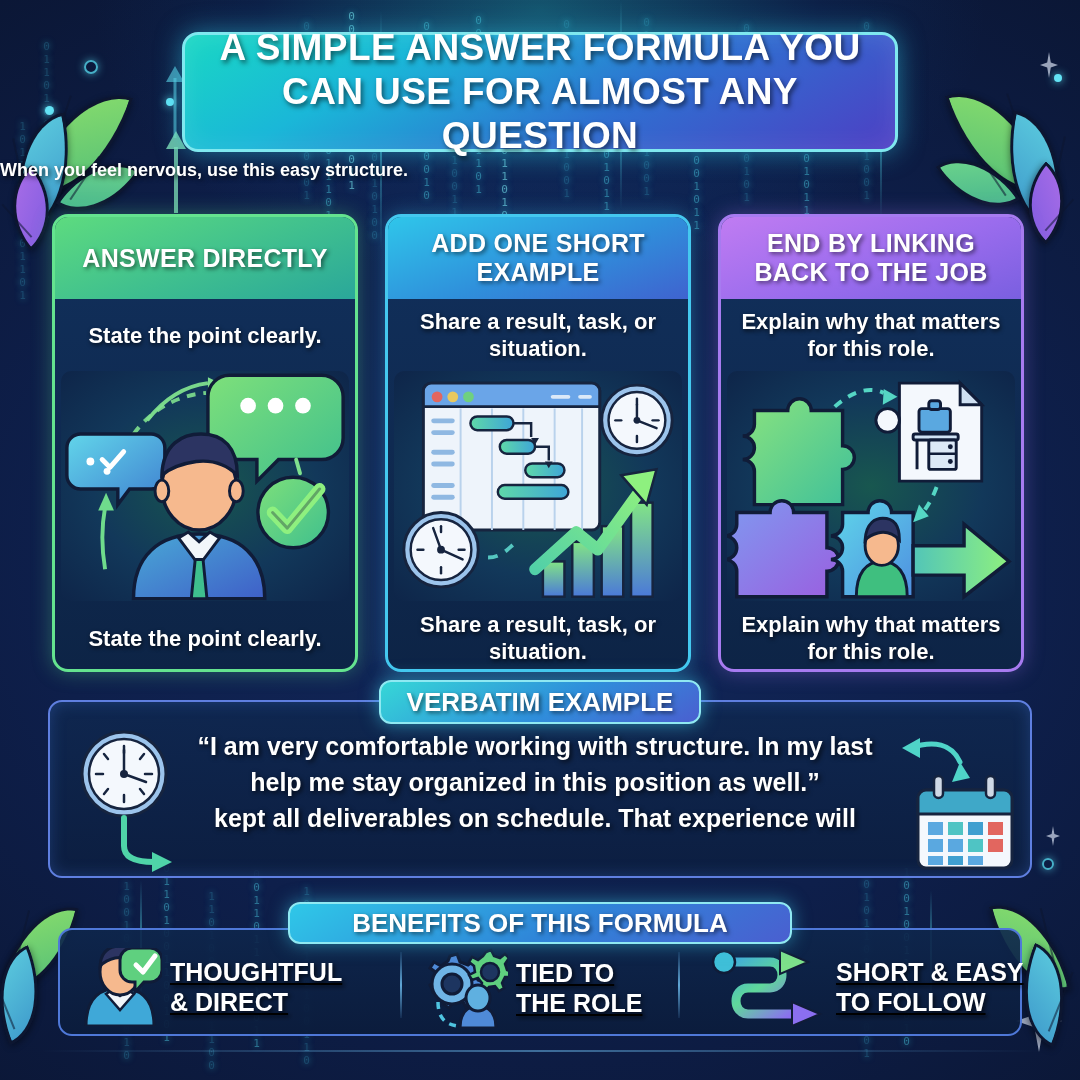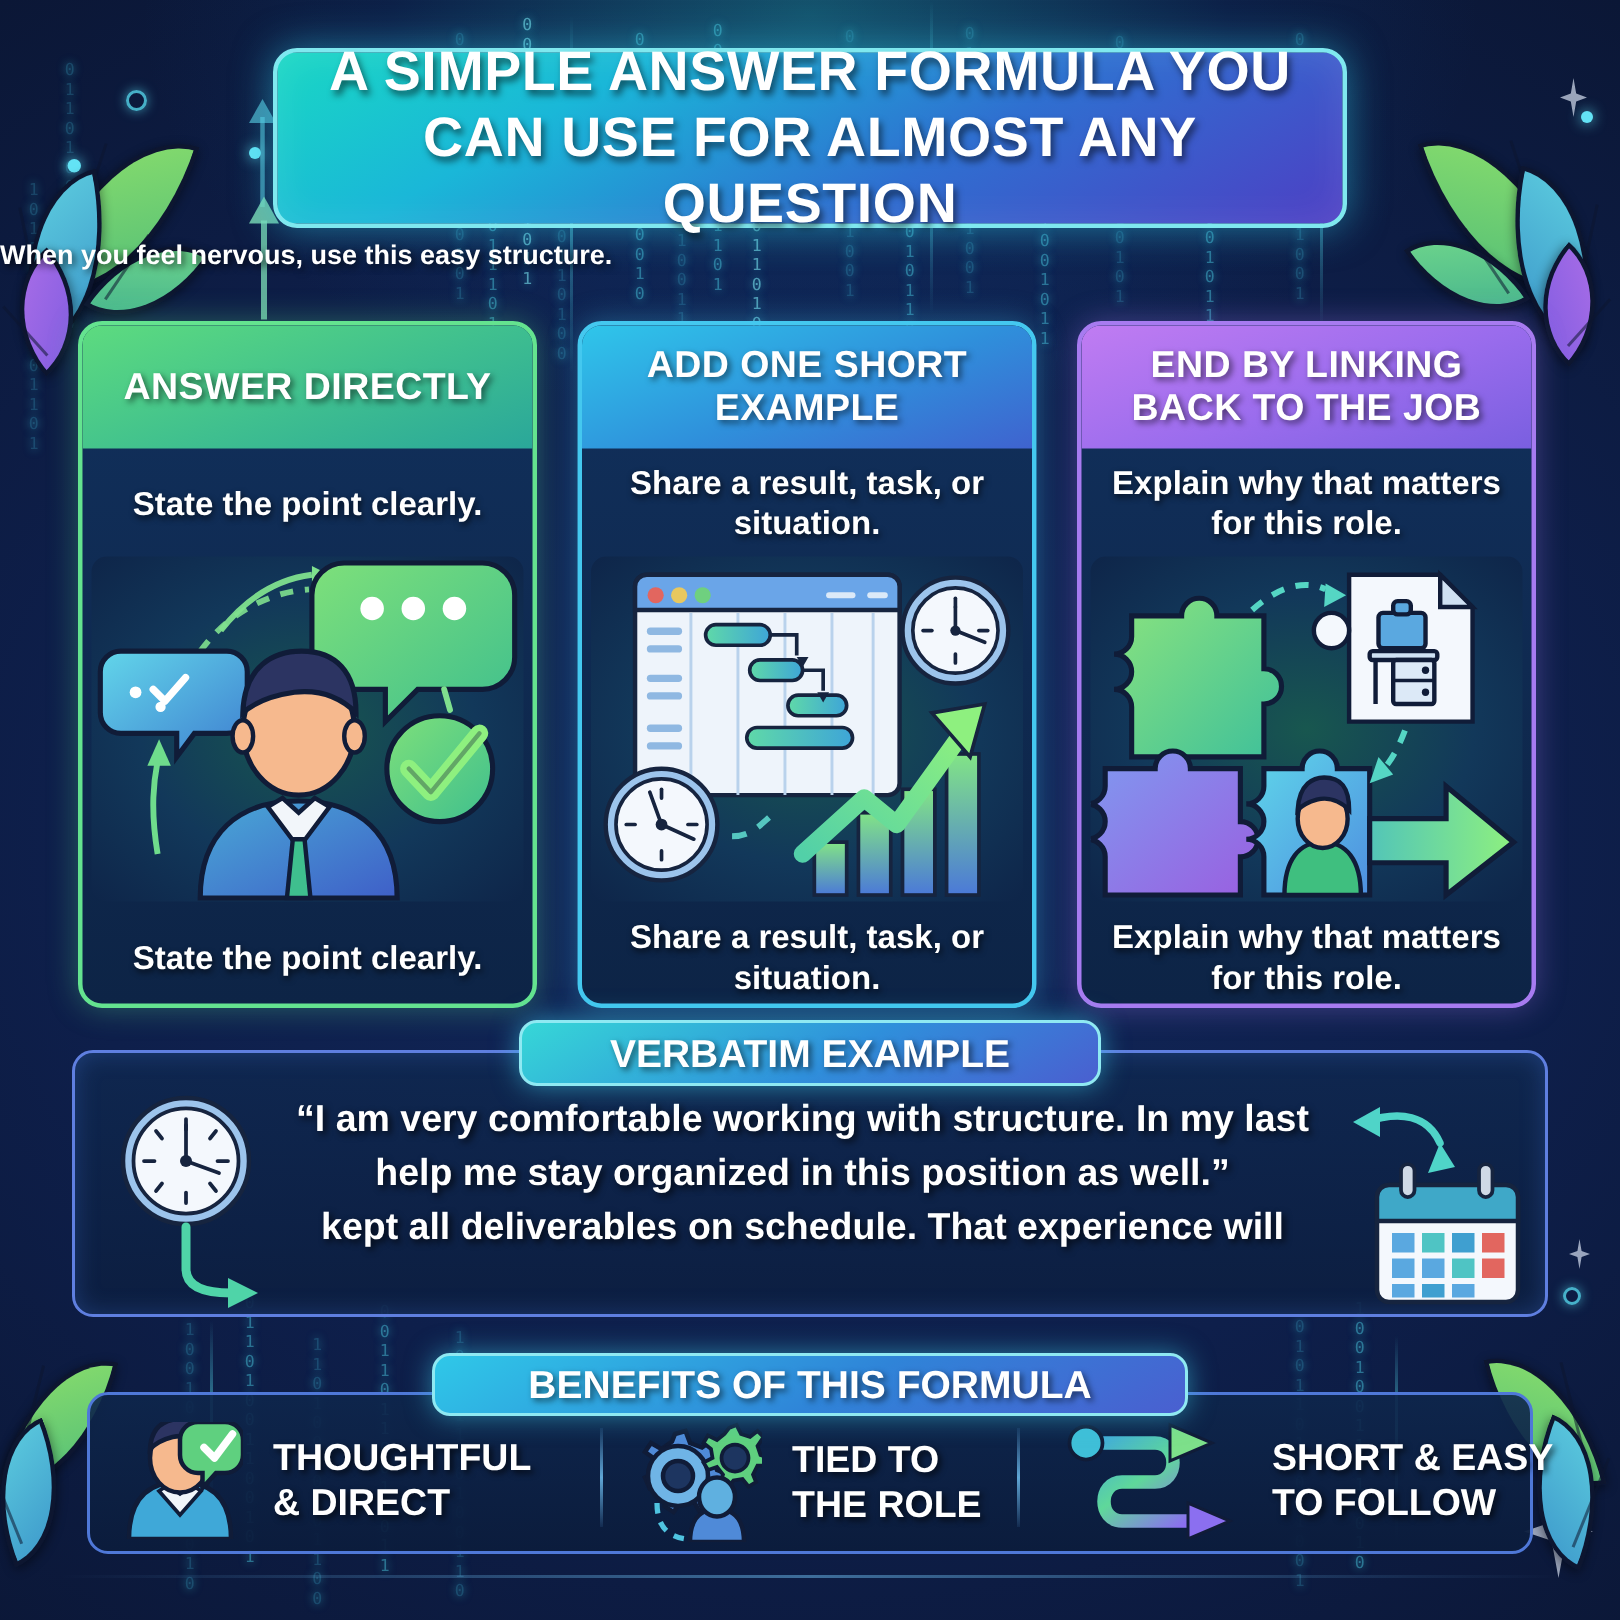--- a/index.html
+++ b/index.html
@@ -164,21 +164,21 @@
     width: 984px; height: 178px;
     border: 2px solid #5f7fe0;
     border-radius: 14px;
     background: linear-gradient(180deg, rgba(15,40,80,0.85) 0%, rgba(12,30,64,0.92) 100%);
     box-shadow: 0 0 16px rgba(70,120,220,0.3) inset;
   }
   .verbatim-badge {
     position: absolute;
     left: 50%; top: 680px;
     transform: translateX(-50%);
-    width: 388px; height: 44px;
+    width: 322px; height: 44px;
     border-radius: 12px;
     background: linear-gradient(150deg, #36d7d7 0%, #2f8fdb 55%, #4a5fd0 100%);
     border: 2px solid #8fe9f2;
     box-shadow: 0 0 18px rgba(60,200,230,0.6);
     display: flex; align-items: center; justify-content: center;
     z-index: 5;
   }
   .verbatim-badge-text {
     color: #fff; font-weight: bold; font-size: 26px;
     text-shadow: 2px 2px 4px rgba(0,0,0,0.55);
@@ -216,21 +216,21 @@
     display: flex; align-items: center; justify-content: center;
     z-index: 5;
   }
   .benefits-badge-text {
     color: #fff; font-weight: bold; font-size: 26px;
     text-shadow: 2px 2px 4px rgba(0,0,0,0.55);
   }
   .benefit {
     position: absolute;
     top: 948px;
-    display: flex; align-items: center; gap: 20px;
+    display: flex; align-items: center; gap: 8px; text-decoration: underline;
   }
   .benefit-label {
     color: #fff; font-weight: bold; font-size: 25px; line-height: 30px;
     text-shadow: 2px 2px 4px rgba(0,0,0,0.7);
   }
   .divider-v {
     position: absolute;
     top: 952px; width: 2px; height: 66px;
     background: linear-gradient(180deg, rgba(90,160,230,0.1), rgba(110,190,240,0.85), rgba(90,160,230,0.1));
   }

